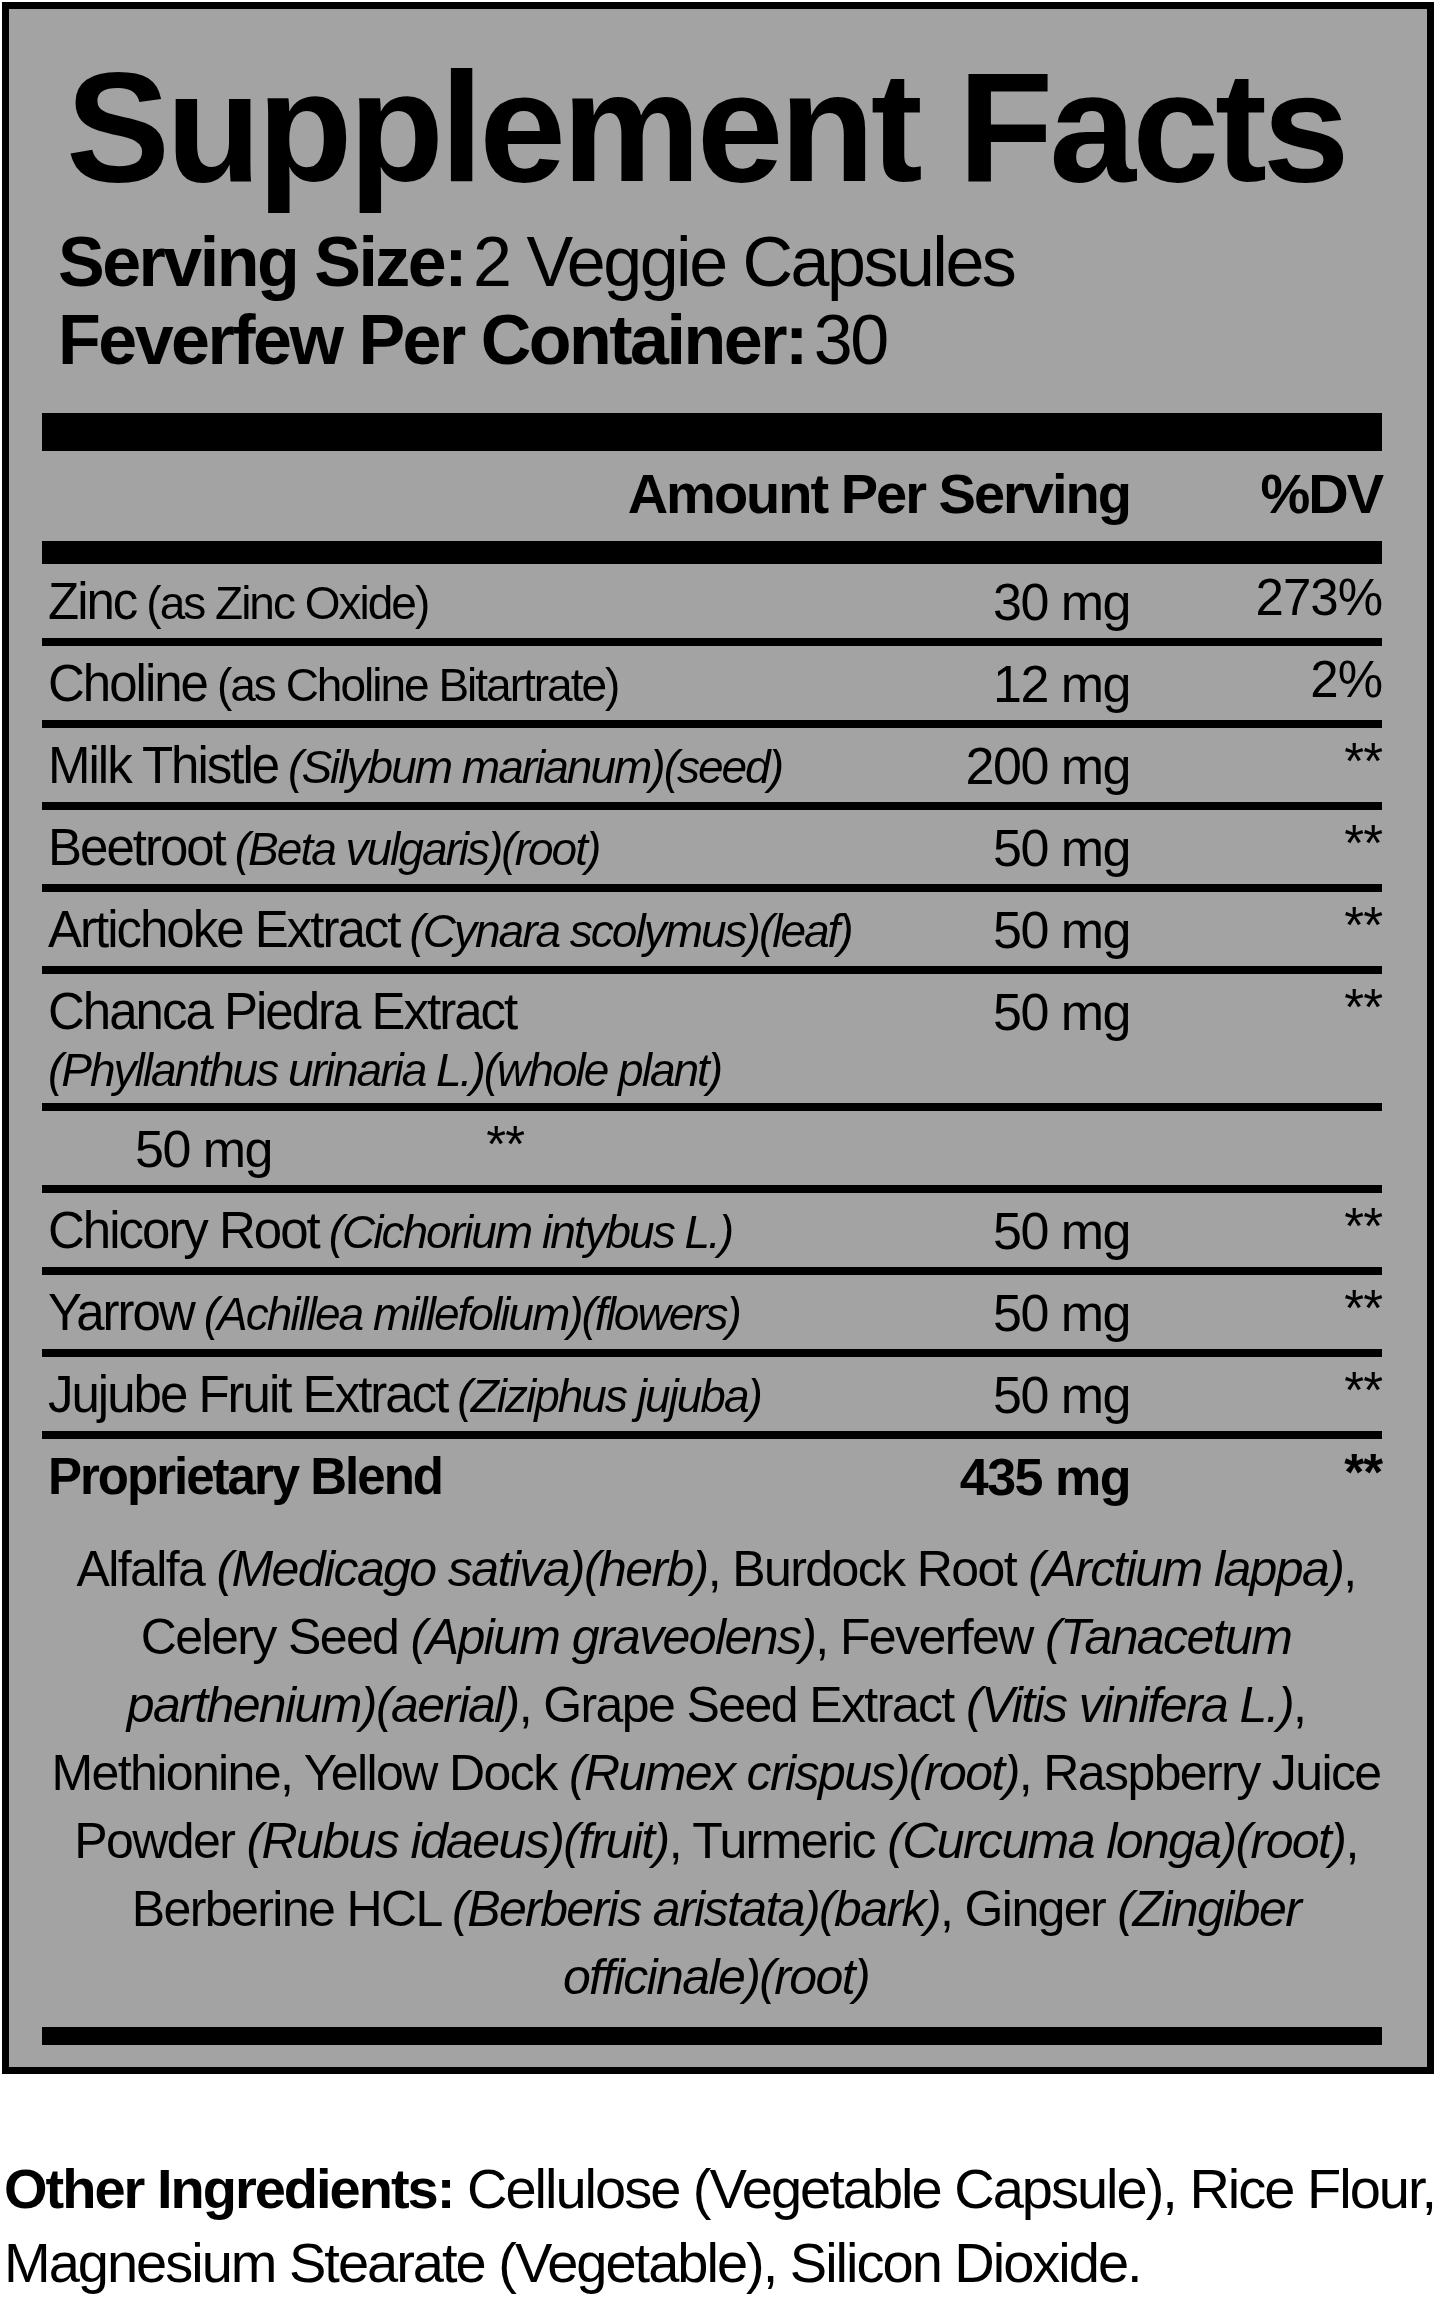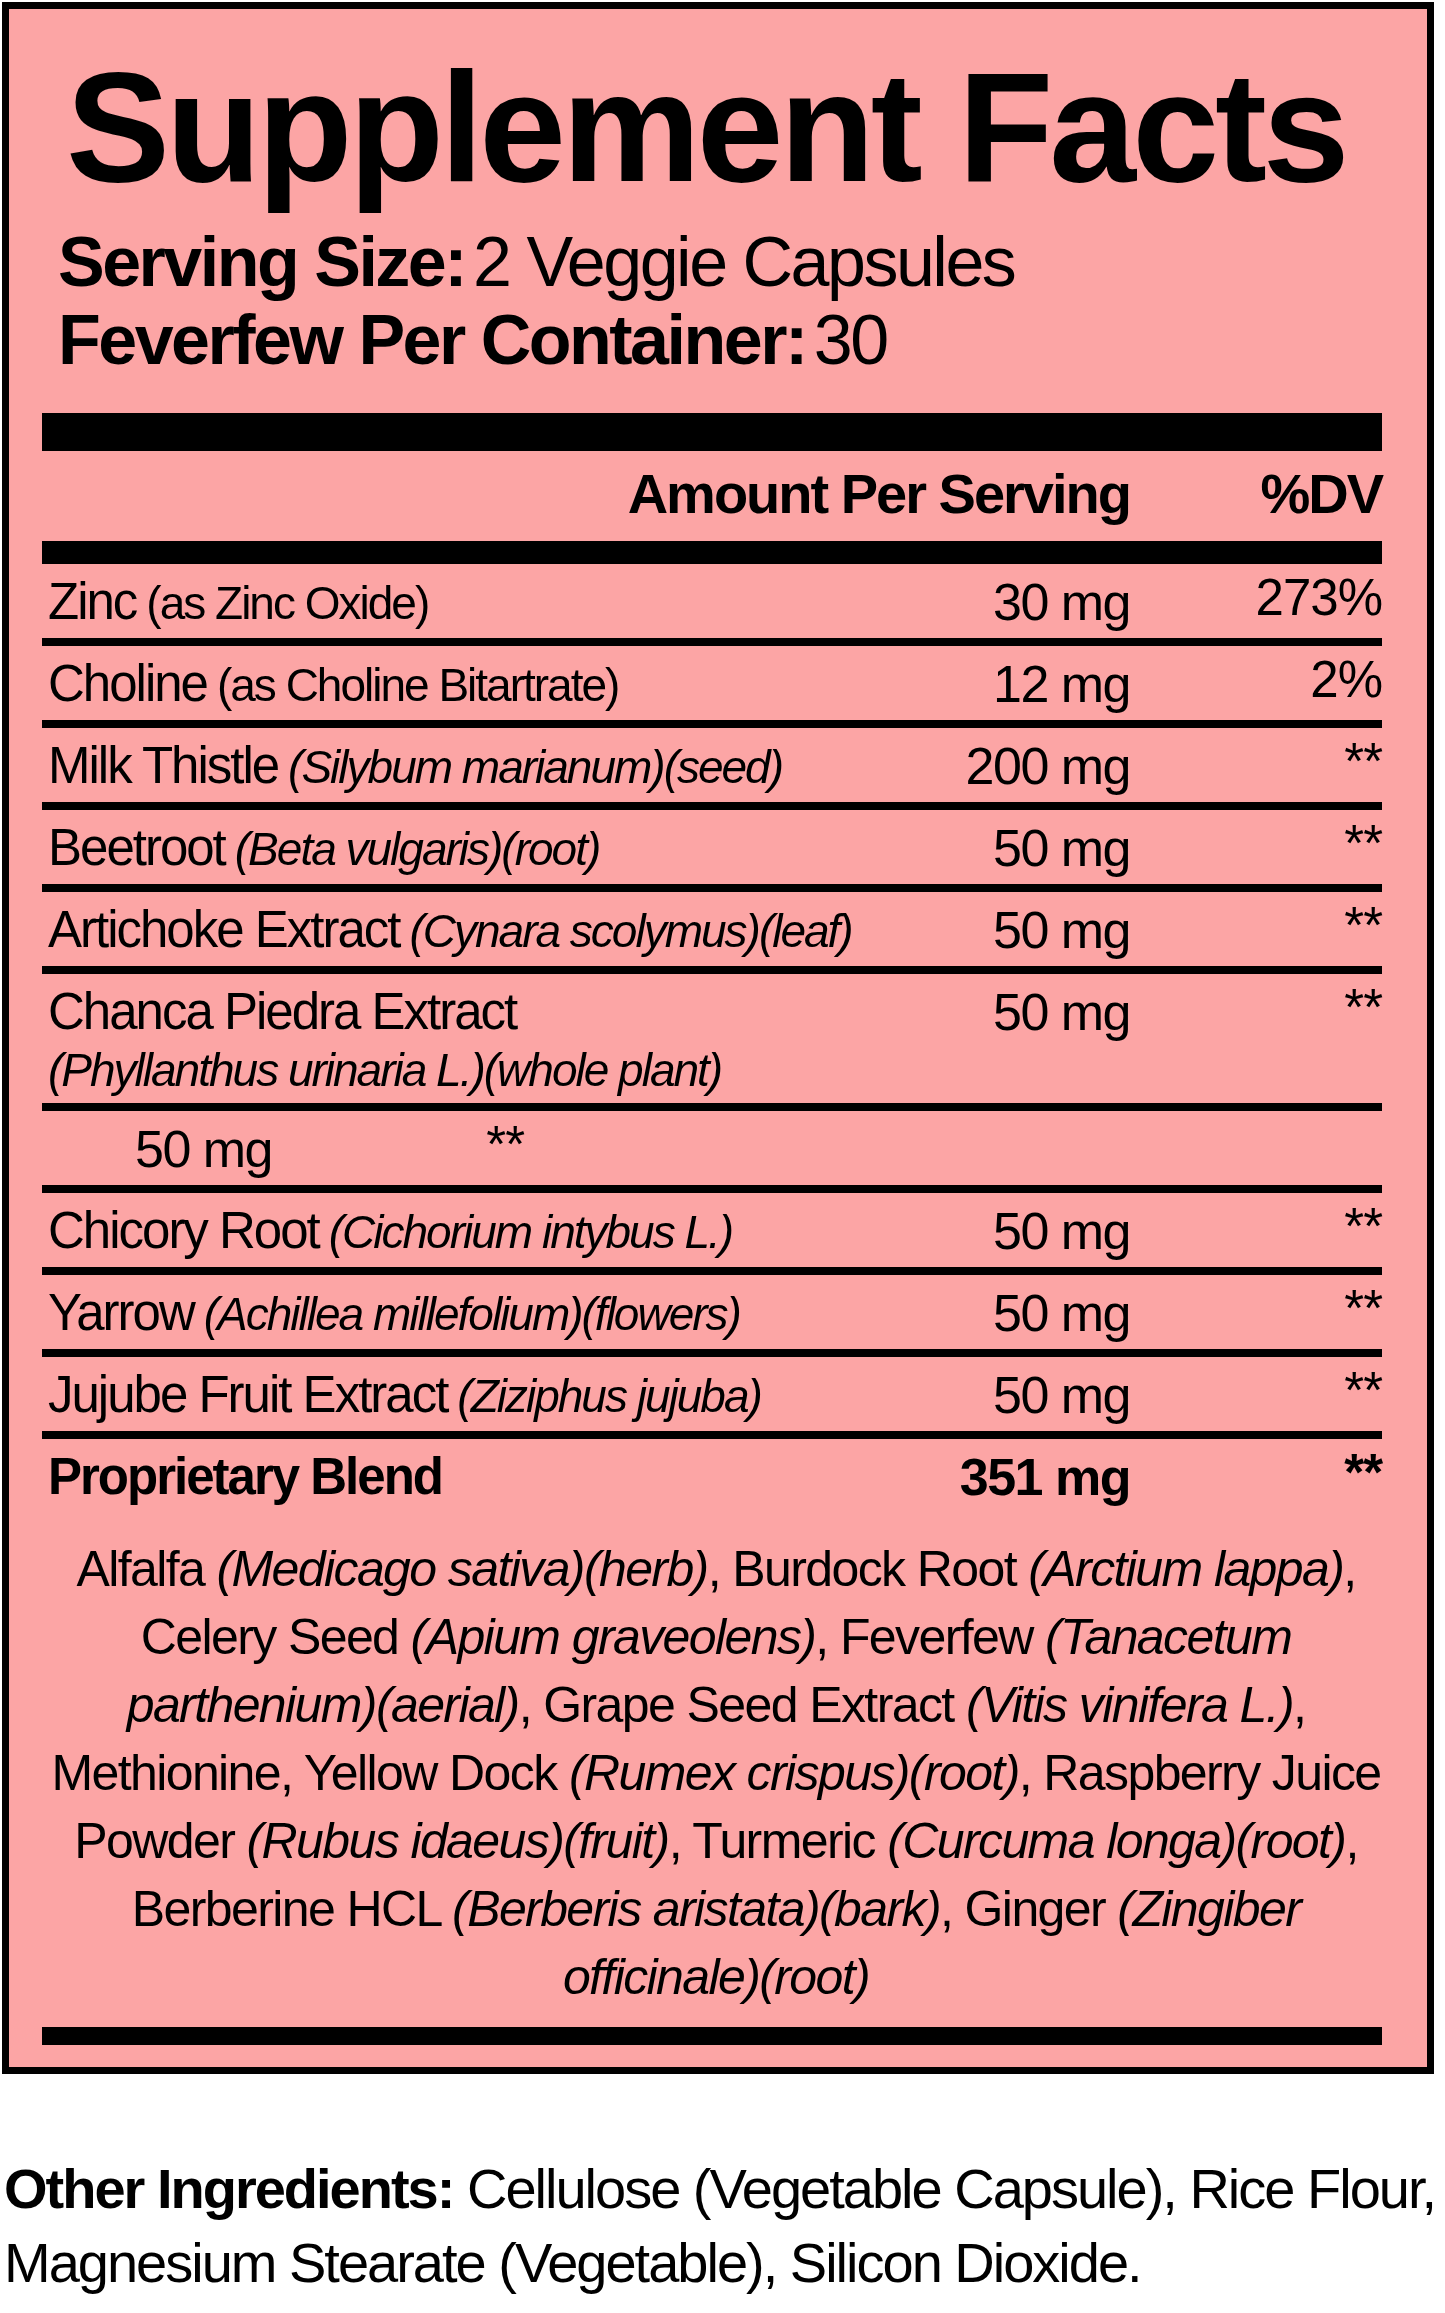--- a/index.html
+++ b/index.html
@@ -18,21 +18,21 @@
 
   .panel {
     position: absolute;
     left: 2px;
     top: 2px;
     width: 1432px;
     height: 2072px;
     border: 7px solid #000000;
     box-sizing: border-box;
     padding: 0 45px 0 33px;
-    background: #fca5a5;
+    background: #a3a3a3;
     overflow: hidden;
   }
 
   .title {
     margin: 40px 0 0 24px;
     font-size: 156px;
     font-weight: bold;
     letter-spacing: -4px;
     line-height: 1.0;
     white-space: nowrap;
@@ -214,21 +214,21 @@
         <div class="r-amt">50 mg</div>
         <div class="r-dv">**</div>
       </div>
       <div class="row">
         <div class="r-name"><span>Jujube Fruit Extract</span><span class="r-detail it">(Ziziphus jujuba)</span></div>
         <div class="r-amt">50 mg</div>
         <div class="r-dv">**</div>
       </div>
       <div class="row bold">
         <div class="r-name"><span>Proprietary Blend</span></div>
-        <div class="r-amt">351 mg</div>
+        <div class="r-amt">435 mg</div>
         <div class="r-dv">**</div>
       </div>
     </div>
 
   <p class="blend"><span class="rg">Alfalfa </span><span class="it">(Medicago sativa)(herb)</span><span class="rg">, Burdock Root </span><span class="it">(Arctium lappa)</span><span class="rg">, Celery Seed </span><span class="it">(Apium graveolens)</span><span class="rg">, Feverfew </span><span class="it">(Tanacetum parthenium)(aerial)</span><span class="rg">, Grape Seed Extract </span><span class="it">(Vitis vinifera L.)</span><span class="rg">, Methionine, Yellow Dock </span><span class="it">(Rumex crispus)(root)</span><span class="rg">, Raspberry Juice Powder </span><span class="it">(Rubus idaeus)(fruit)</span><span class="rg">, Turmeric </span><span class="it">(Curcuma longa)(root)</span><span class="rg">, Berberine HCL </span><span class="it">(Berberis aristata)(bark)</span><span class="rg">, Ginger </span><span class="it">(Zingiber officinale)(root)</span></p>
 
   <div class="bar-footnote"></div>
 
   <div class="footnote">** Daily Value (DV) not established</div>
 </div>

